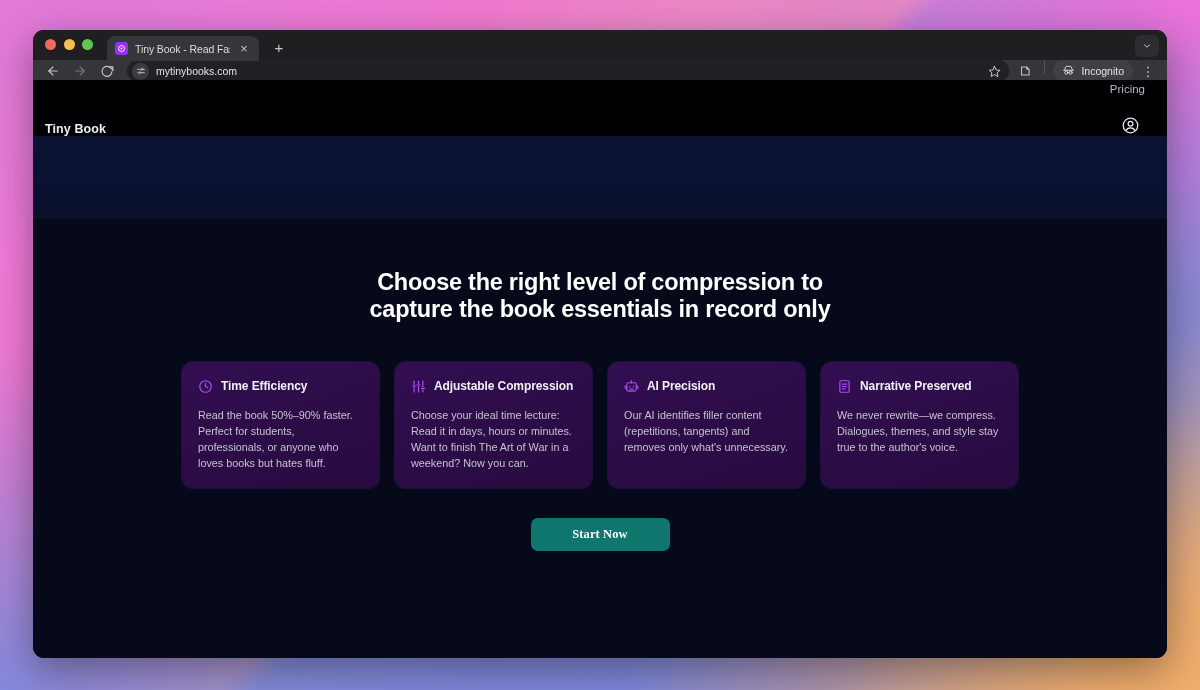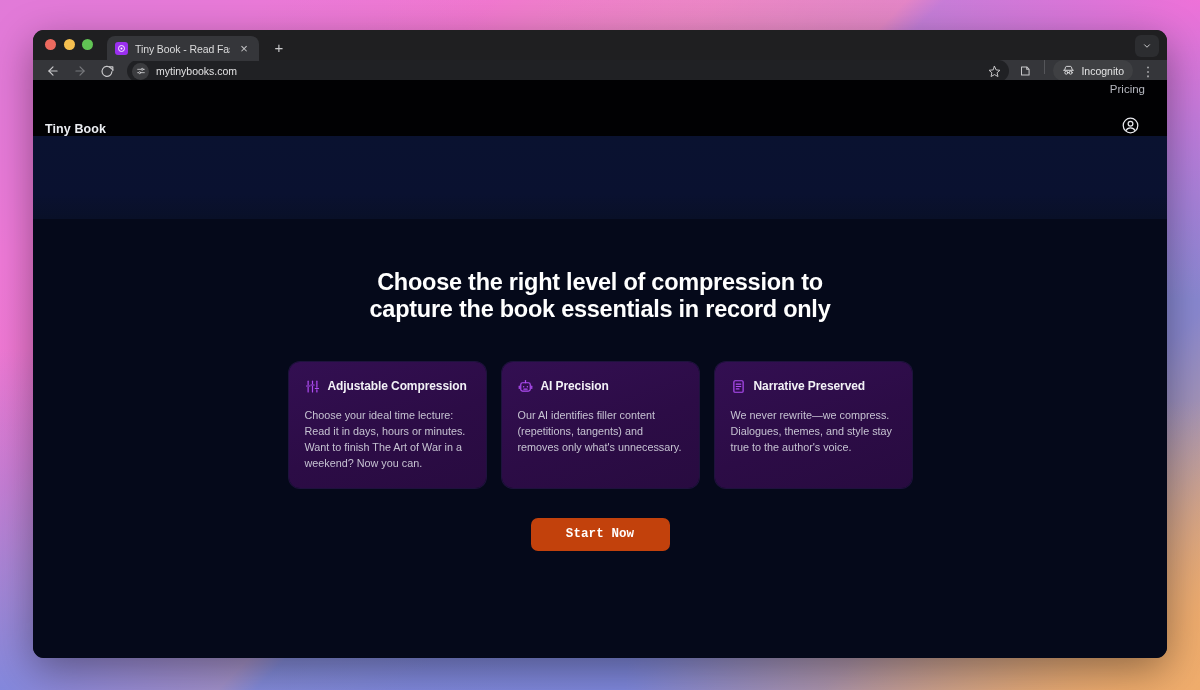--- a/index.html
+++ b/index.html
@@ -323,25 +323,25 @@
   }
 
   .cta-wrap {
     display: flex;
     justify-content: center;
     margin-top: 30px;
   }
   .cta-button {
     width: 139px;
     height: 33px;
-    background: #c2410c;
+    background: #0f766e;
     border-radius: 7px;
     border: none;
     color: #ffffff;
-    font-family: Liberation Mono, monospace;
+    font-family: Liberation Serif, serif;
     font-size: 12.5px;
     font-weight: bold;
     letter-spacing: 0.1px;
     display: flex;
     align-items: center;
     justify-content: center;
   }
 </style>
 </head>
 <body>
@@ -460,20 +460,32 @@
 
     <div class="main-area">
 
       <h1 class="headline">
         <span>Choose the right level of compression to</span>
         <span class="l2">capture the book essentials in record only</span>
       </h1>
 
       <div class="cards">
 
+        <div class="card">
+          <div class="card-head">
+            <span class="card-icon">
+              <svg width="15" height="15" viewBox="0 0 24 24" fill="none" stroke="currentColor" stroke-width="1.9" stroke-linecap="round" stroke-linejoin="round">
+                  <circle cx="12" cy="12" r="9.2"></circle>
+                  <polyline points="12 6.6 12 12 15.6 14"></polyline>
+                </svg>
+            </span>
+            <span class="card-title">Time Efficiency</span>
+          </div>
+          <div class="card-body">Read the book 50%–90% faster. Perfect for students, professionals, or anyone who loves books but hates fluff.</div>
+        </div>
 
         <div class="card">
           <div class="card-head">
             <span class="card-icon">
               <svg width="15" height="15" viewBox="0 0 24 24" fill="none" stroke="currentColor" stroke-width="1.9" stroke-linecap="round">
                   <line x1="5" y1="3.4" x2="5" y2="9"></line>
                   <line x1="5" y1="13.4" x2="5" y2="20.6"></line>
                   <line x1="12" y1="3.4" x2="12" y2="7.4"></line>
                   <line x1="12" y1="11.8" x2="12" y2="20.6"></line>
                   <line x1="19" y1="3.4" x2="19" y2="13"></line>

